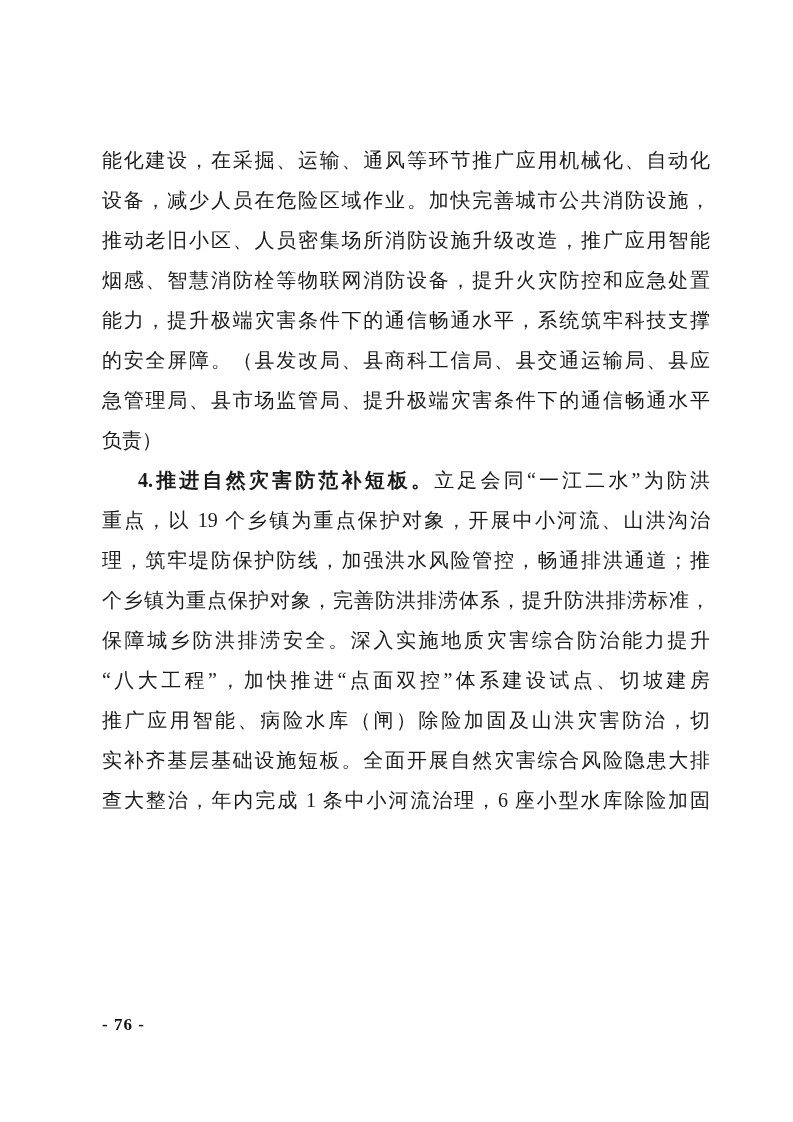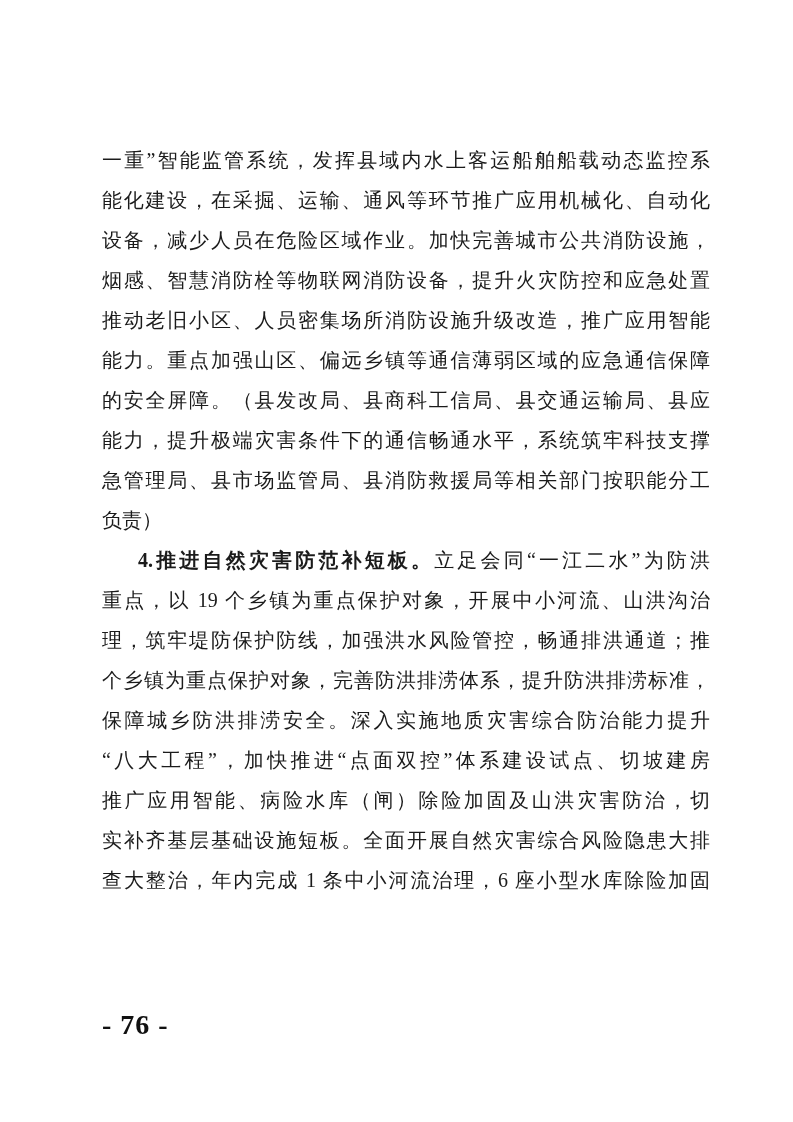--- a/index.html
+++ b/index.html
@@ -43,40 +43,38 @@
   }
   .line b {
     font-weight: 700;
   }
   .page-number {
     position: absolute;
     left: 102px;
     top: 1005px;
     height: 40px;
     line-height: 40px;
-    font-size: 28px;
+    font-size: 17px;
     font-weight: 700;
     letter-spacing: 1px;
     color: #111111;
   }
 </style>
 </head>
 <body>
 
 <div class="page">
   <div class="text-block">
-      <div class="line"><span>一重”智能监管系统，发挥县域内水上客运船舶船载动态监控系</span></div>
       <div class="line"><span>能化建设，在采掘、运输、通风等环节推广应用机械化、自动化</span></div>
       <div class="line"><span>设备，减少人员在危险区域作业。加快完善城市公共消防设施，</span></div>
+      <div class="line"><span>推动老旧小区、人员密集场所消防设施升级改造，推广应用智能</span></div>
       <div class="line"><span>烟感、智慧消防栓等物联网消防设备，提升火灾防控和应急处置</span></div>
-      <div class="line"><span>推动老旧小区、人员密集场所消防设施升级改造，推广应用智能</span></div>
-      <div class="line"><span>能力。重点加强山区、偏远乡镇等通信薄弱区域的应急通信保障</span></div>
+      <div class="line"><span>能力，提升极端灾害条件下的通信畅通水平，系统筑牢科技支撑</span></div>
       <div class="line"><span>的安全屏障。（县发改局、县商科工信局、县交通运输局、县应</span></div>
-      <div class="line"><span>能力，提升极端灾害条件下的通信畅通水平，系统筑牢科技支撑</span></div>
-      <div class="line"><span>急管理局、县市场监管局、县消防救援局等相关部门按职能分工</span></div>
+      <div class="line"><span>急管理局、县市场监管局、提升极端灾害条件下的通信畅通水平</span></div>
       <div class="line no-stretch"><span>负责）</span></div>
       <div class="line indent"><b>4.推进自然灾害防范补短板。</b><span>立足会同“一江二水”为防洪</span></div>
       <div class="line"><span>重点，以 19 个乡镇为重点保护对象，开展中小河流、山洪沟治</span></div>
       <div class="line"><span>理，筑牢堤防保护防线，加强洪水风险管控，畅通排洪通道；推</span></div>
       <div class="line"><span>个乡镇为重点保护对象，完善防洪排涝体系，提升防洪排涝标准，</span></div>
       <div class="line"><span>保障城乡防洪排涝安全。深入实施地质灾害综合防治能力提升</span></div>
       <div class="line"><span>“八大工程”，加快推进“点面双控”体系建设试点、切坡建房</span></div>
       <div class="line"><span>推广应用智能、病险水库（闸）除险加固及山洪灾害防治，切</span></div>
       <div class="line"><span>实补齐基层基础设施短板。全面开展自然灾害综合风险隐患大排</span></div>
       <div class="line"><span>查大整治，年内完成 1 条中小河流治理，6 座小型水库除险加固</span></div>

